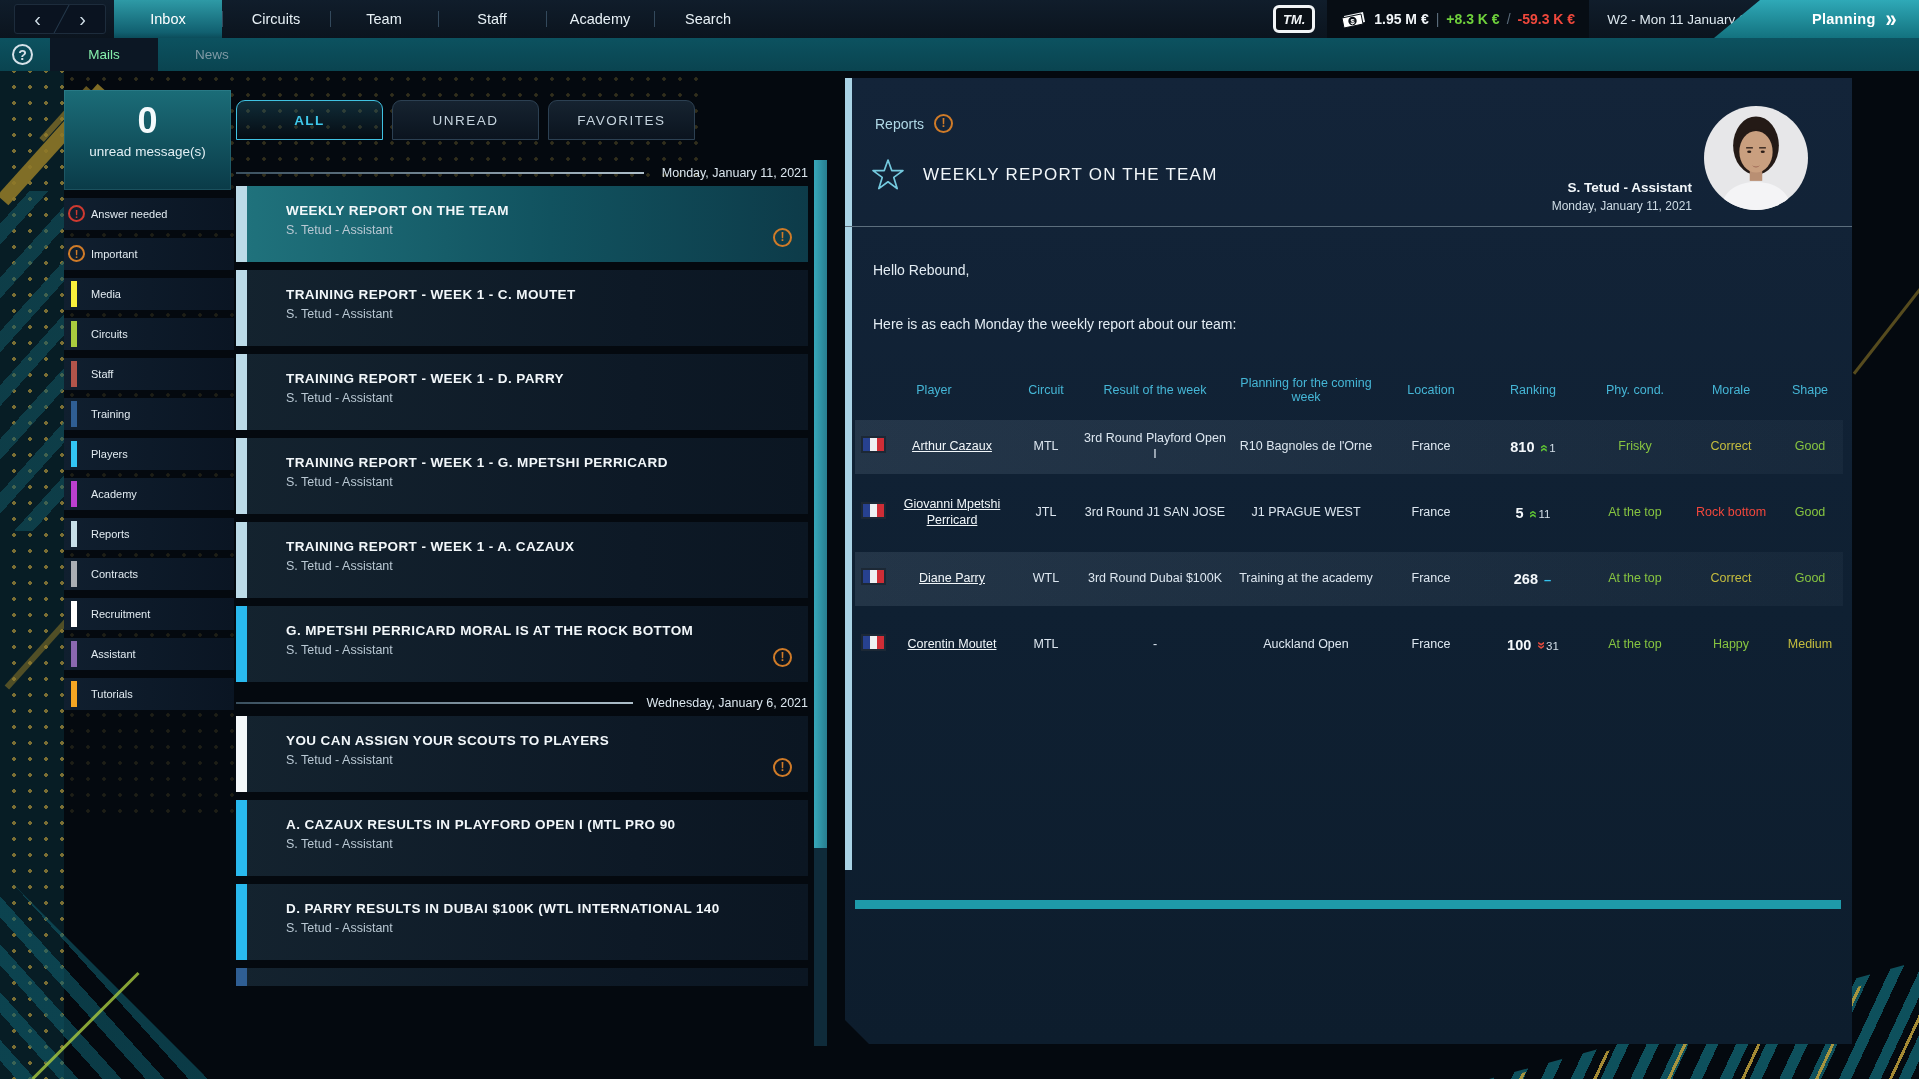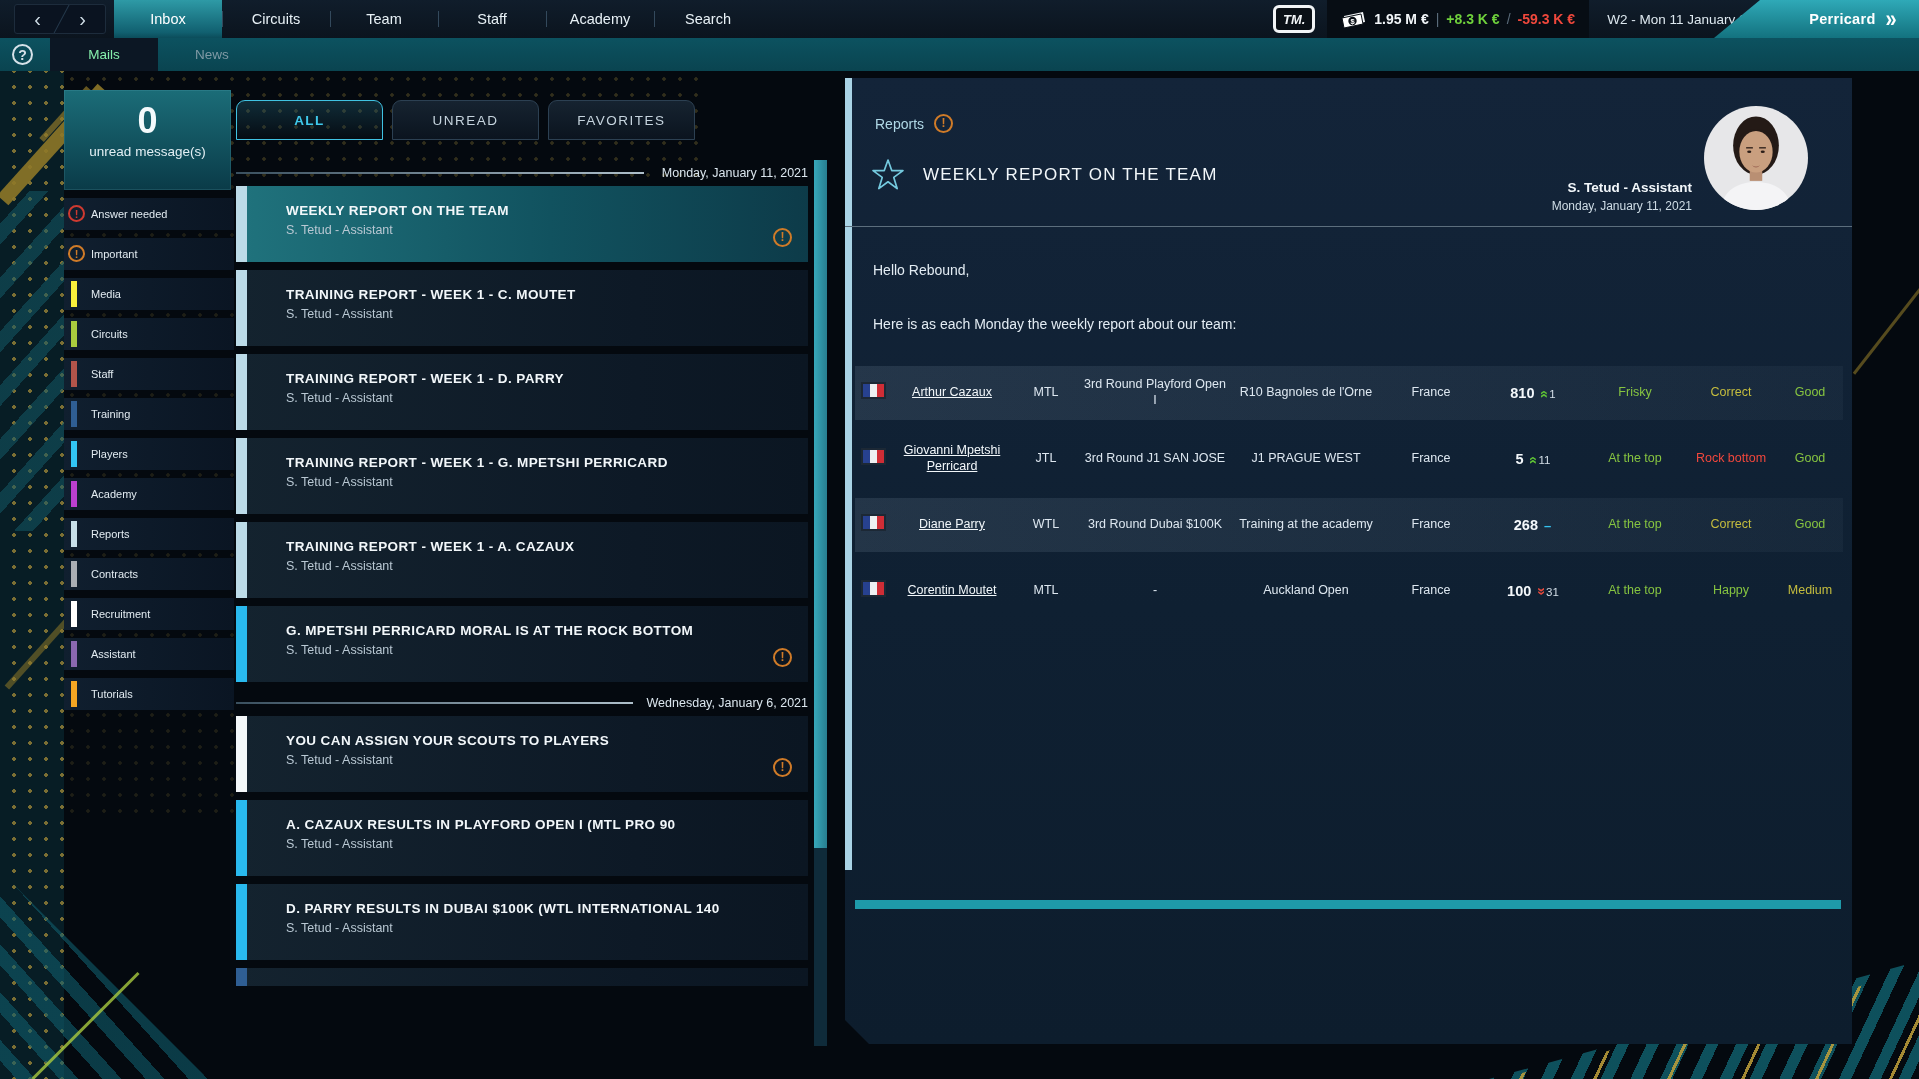--- a/index.html
+++ b/index.html
@@ -191,21 +191,21 @@
           </svg>
         </span>
         <span class="balance">1.95 M €</span>
         <span class="msep">|</span>
         <span class="gain">+8.3 K €</span>
         <span class="msep">/</span>
         <span class="loss">-59.3 K €</span>
       </div>
       <div class="game-date">W2 - Mon 11 January 2021</div>
       <button class="continue-btn">
-        <span>Perricard</span>
+        <span>Planning</span>
         <span class="chev">»</span>
       </button>
     </div>
   </header>
 
   <div class="subbar">
     <span class="help">?</span>
     <div class="sub-tabs" id="sub-tabs">
         <div class="stab active">Mails</div>
         <div class="stab">News</div>
@@ -412,20 +412,31 @@
           <rect x="40.5" y="39.5" width="6.5" height="1.4" fill="#3a2a22"></rect>
           <rect x="53" y="39.5" width="6.5" height="1.4" fill="#3a2a22"></rect>
           <path d="M46,57 Q50,59.5 54,57 Q50,61.5 46,57 Z" fill="#9c6653"></path>
           <path d="M16,100 C18,80 34,73 50,73 C66,73 82,80 84,100 Z" fill="#f4f4f6"></path>
         </svg>
       </div>
       <div class="divider"></div>
       <p class="greet">Hello Rebound,</p>
       <p class="intro">Here is as each Monday the weekly report about our team:</p>
       <div class="tbl" id="tbl">
+          <div class="trow thead">
+            <span class="th first">Player</span>
+            <span class="th">Circuit</span>
+            <span class="th">Result of the week</span>
+            <span class="th">Planning for the coming week</span>
+            <span class="th">Location</span>
+            <span class="th">Ranking</span>
+            <span class="th">Phy. cond.</span>
+            <span class="th">Morale</span>
+            <span class="th">Shape</span>
+          </div>
           <div class="trow tr odd">
             <span class="td"><span class="flag"></span></span>
             <span class="td"><span class="pname">Arthur Cazaux</span></span>
             <span class="td">MTL</span>
             <span class="td">3rd Round Playford Open I</span>
             <span class="td">R10 Bagnoles de l'Orne</span>
             <span class="td">France</span>
             <span class="td"><b class="rk">810</b><span class="mv up">«</span><span class="mvn">1</span></span>
             <span class="td" style="color: rgb(134, 196, 64);">Frisky</span>
             <span class="td" style="color: rgb(197, 189, 62);">Correct</span>

